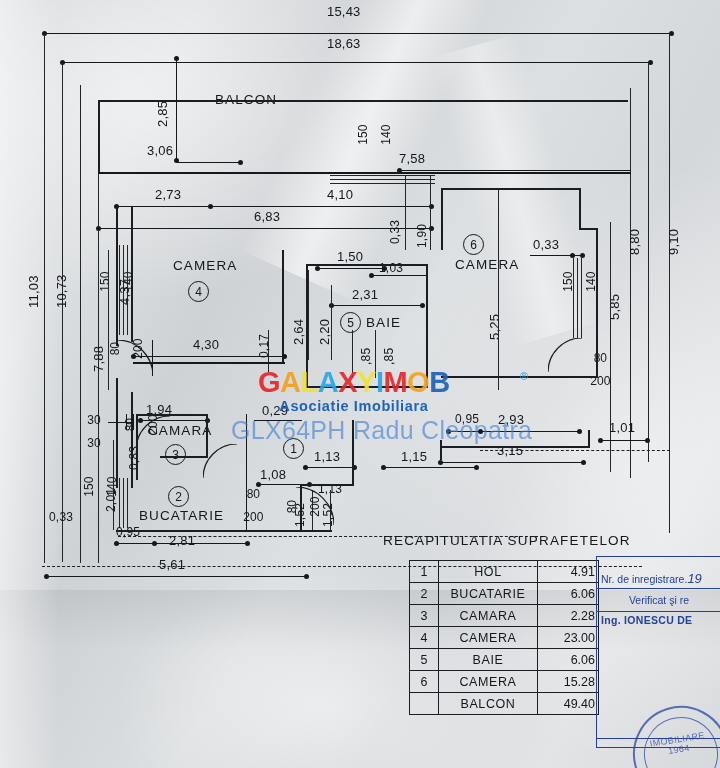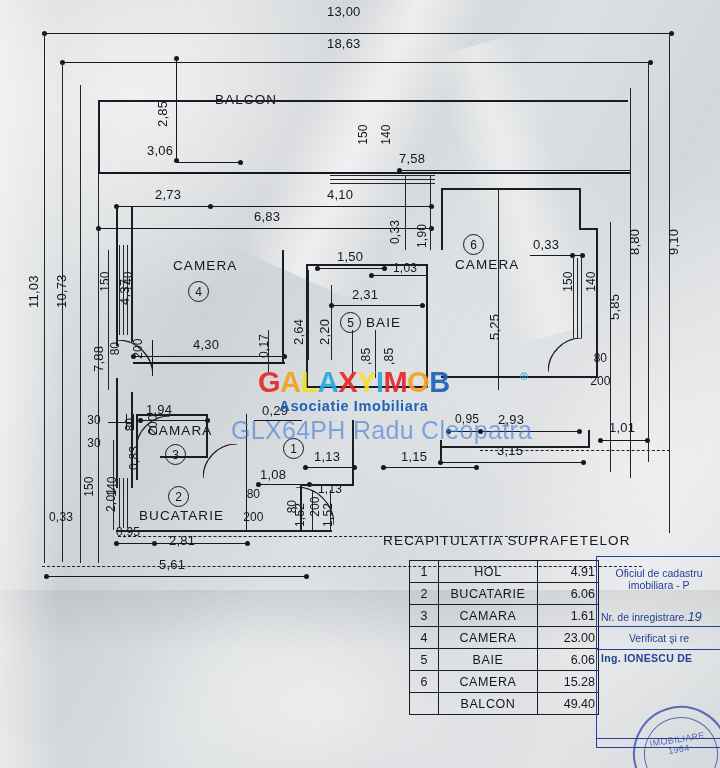--- a/index.html
+++ b/index.html
@@ -83,21 +83,21 @@
 </head>
 <body>
 
 <div id="sheet">
 
   <div class="crease" style="left:300px;top:-40px;width:130px;height:330px;transform:rotate(24deg);opacity:.8;"></div>
   <div class="crease" style="left:470px;top:40px;width:90px;height:300px;transform:rotate(-16deg);opacity:.55;"></div>
   <div class="shade" style="left:0;top:590px;width:720px;height:60px;background:linear-gradient(180deg,rgba(120,124,128,.16),rgba(255,255,255,0));"></div>
   <div class="shade" style="left:0;top:0;width:60px;height:768px;background:linear-gradient(90deg,rgba(255,255,255,.5),rgba(255,255,255,0));"></div>
 
-  <div class="t dim" style="left:327px;top:5px;">13,00</div>
+  <div class="t dim" style="left:327px;top:5px;">15,43</div>
   <div class="ln h w2" style="left:44px;top:33px;width:629px;"></div>
   <div class="dot" style="left:42px;top:31px;"></div>
   <div class="dot" style="left:669px;top:31px;"></div>
 
   <div class="t dim" style="left:327px;top:37px;">18,63</div>
   <div class="ln h w2" style="left:62px;top:62px;width:590px;"></div>
   <div class="dot" style="left:60px;top:60px;"></div>
   <div class="dot" style="left:648px;top:60px;"></div>
 
   <div class="ln v" style="left:44px;top:33px;height:530px;"></div>
@@ -223,21 +223,21 @@
   <div class="ln v" style="left:268px;top:330px;height:42px;"></div>
 
   <div class="wall" style="left:282px;top:250px;width:2px;height:112px;"></div>
   <div class="ln h w2" style="left:133px;top:362px;width:152px;height:2px;"></div>
 
   <div class="t dim" style="left:337px;top:250px;">1,50</div>
   <div class="ln h w2" style="left:317px;top:268px;width:68px;"></div>
   <div class="dot" style="left:315px;top:266px;"></div>
   <div class="dot" style="left:382px;top:266px;"></div>
 
-  <div class="t dim2" style="left:393px;top:262px;">1,03</div>
+  <div class="t dim2" style="left:379px;top:262px;">1,03</div>
   <div class="ln h w2" style="left:371px;top:275px;width:56px;"></div>
   <div class="dot" style="left:369px;top:273px;"></div>
 
   <div class="t dim" style="left:352px;top:288px;">2,31</div>
   <div class="ln h w2" style="left:331px;top:305px;width:93px;"></div>
   <div class="dot" style="left:329px;top:303px;"></div>
   <div class="dot" style="left:420px;top:303px;"></div>
 
   <div class="t dim rot" style="left:292px;top:345px;">2,64</div>
   <div class="t dim rot" style="left:318px;top:345px;">2,20</div>
@@ -419,21 +419,21 @@
             <td class="c-ar">4.91</td>
           </tr>
         <tr>
             <td class="c-no">2</td>
             <td class="c-nm">BUCATARIE</td>
             <td class="c-ar">6.06</td>
           </tr>
         <tr>
             <td class="c-no">3</td>
             <td class="c-nm">CAMARA</td>
-            <td class="c-ar">1.61</td>
+            <td class="c-ar">2.28</td>
           </tr>
         <tr>
             <td class="c-no">4</td>
             <td class="c-nm">CAMERA</td>
             <td class="c-ar">23.00</td>
           </tr>
         <tr>
             <td class="c-no">5</td>
             <td class="c-nm">BAIE</td>
             <td class="c-ar">6.06</td>
@@ -446,24 +446,20 @@
         <tr>
             <td class="c-no"></td>
             <td class="c-nm">BALCON</td>
             <td class="c-ar">49.40</td>
           </tr>
       </tbody>
     </table>
   </div>
 
   <div id="stamp">
-    <div class="ctr" style="padding:10px 4px 4px;">
-      <div>Oficiul de cadastru</div>
-      <div>imobiliara - P</div>
-    </div>
     <div class="srow" style="padding-top:14px;border-top:none;">
       <span>Nr. de inregistrare.</span><span style="font-style:italic;font-size:13px;">19</span>
     </div>
     <div class="srow ctr" style="padding:5px 4px;">
       <span>Verificat şi re</span>
     </div>
     <div class="big" style="padding:2px 4px;">
       <span>Ing. IONESCU DE</span>
     </div>
   </div>

